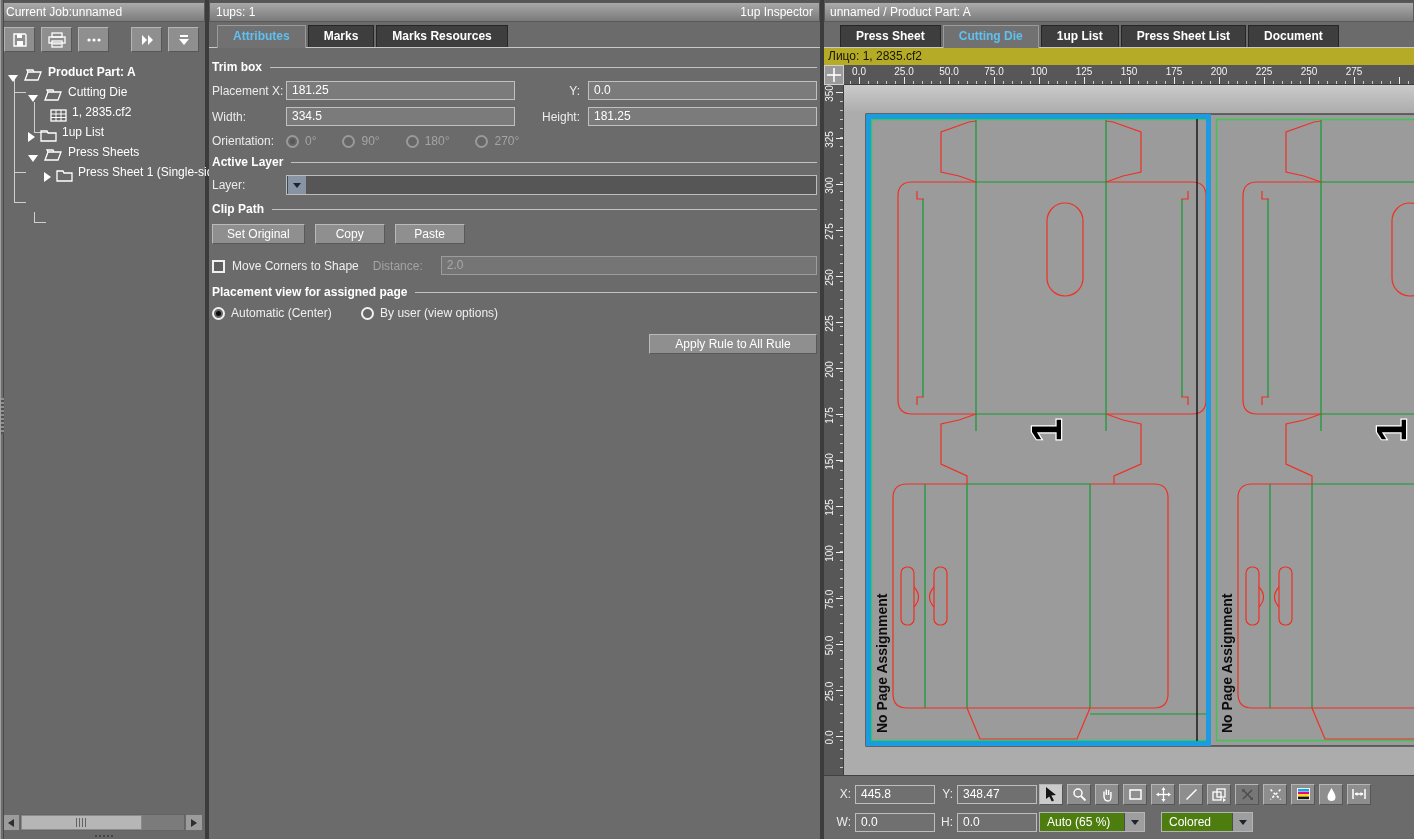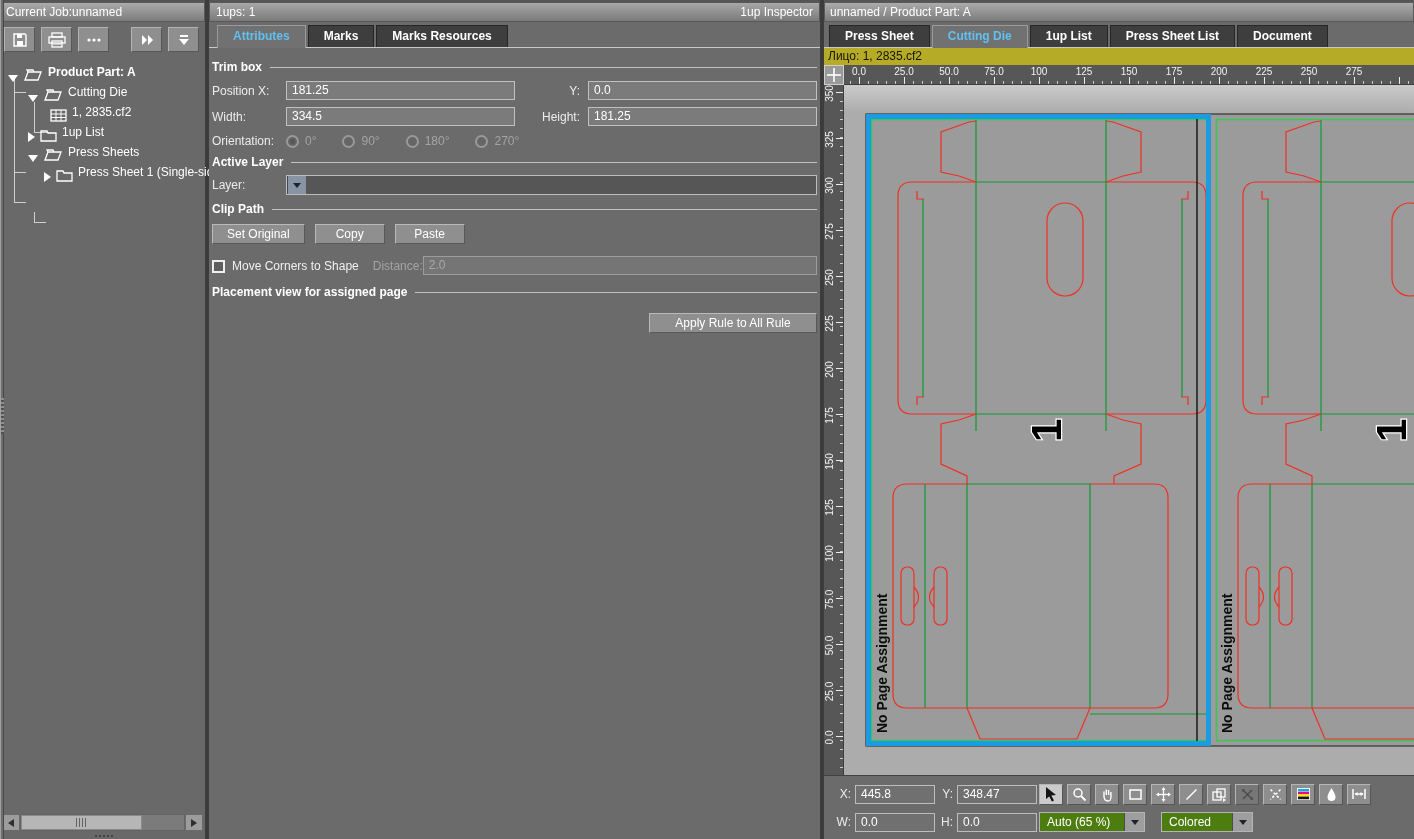--- a/index.html
+++ b/index.html
@@ -252,21 +252,21 @@
       <div class="tab">Marks</div>
       <div class="tab">Marks Resources</div>
     </div>
 
     <div class="mcontent">
       <div class="sec">
           <span>Trim box</span>
         </div>
 
       <div class="frow">
-        <span class="lab">Position X:</span>
+        <span class="lab">Placement X:</span>
         <span class="inp">181.25</span>
         <span class="lab r">Y:</span>
         <span class="inp">0.0</span>
       </div>
       <div class="frow">
         <span class="lab">Width:</span>
         <span class="inp">334.5</span>
         <span class="lab r">Height:</span>
         <span class="inp">181.25</span>
       </div>
@@ -294,40 +294,44 @@
       <div class="sec">
           <span>Clip Path</span>
         </div>
       <div style="display:flex;gap:10px;margin:8px 0 12px">
         <span class="btn" style="min-width:90px">Set Original</span>
         <span class="btn" style="min-width:70px">Copy</span>
         <span class="btn" style="min-width:70px">Paste</span>
       </div>
       <div style="display:flex;align-items:center;margin:10px 0">
         <span><span class="checkbox"></span><span>Move Corners to Shape</span></span>
-        <span class="dim" style="margin:0 0 0 14px">Distance:</span>
+        <span class="dim" style="margin:0 18px 0 14px">Distance:</span>
         <span class="inp dis" style="flex:1">2.0</span>
       </div>
 
       <div class="sec">
           <span>Placement view for assigned page</span>
         </div>
+      <div style="margin:7px 0">
+        <span style="margin-right:26px"><span class="radio sel"></span><span>Automatic (Center)</span></span>
+        <span><span class="radio"></span><span>By user (view options)</span></span>
+      </div>
       <div style="text-align:right;margin-top:14px">
         <span class="btn" style="min-width:168px">Apply Rule to All Rule</span>
       </div>
     </div>
   </div>
 
   <div class="split" id="split2">
       <div class="dots"></div>
     </div>
 
   <div id="right-panel" class="panel">
     <div class="titlebar">unnamed / Product Part: A</div>
-    <div class="tabs" style="padding-left:5px">
+    <div class="tabs" style="padding-left:16px">
       <div class="tab">Press Sheet</div>
       <div class="tab active">Cutting Die</div>
       <div class="tab">1up List</div>
       <div class="tab">Press Sheet List</div>
       <div class="tab">Document</div>
     </div>
     <div class="yellow">Лицо: 1, 2835.cf2</div>
 
     <div class="corner">
       <svg width="14" height="14" viewBox="0 0 14 14">

